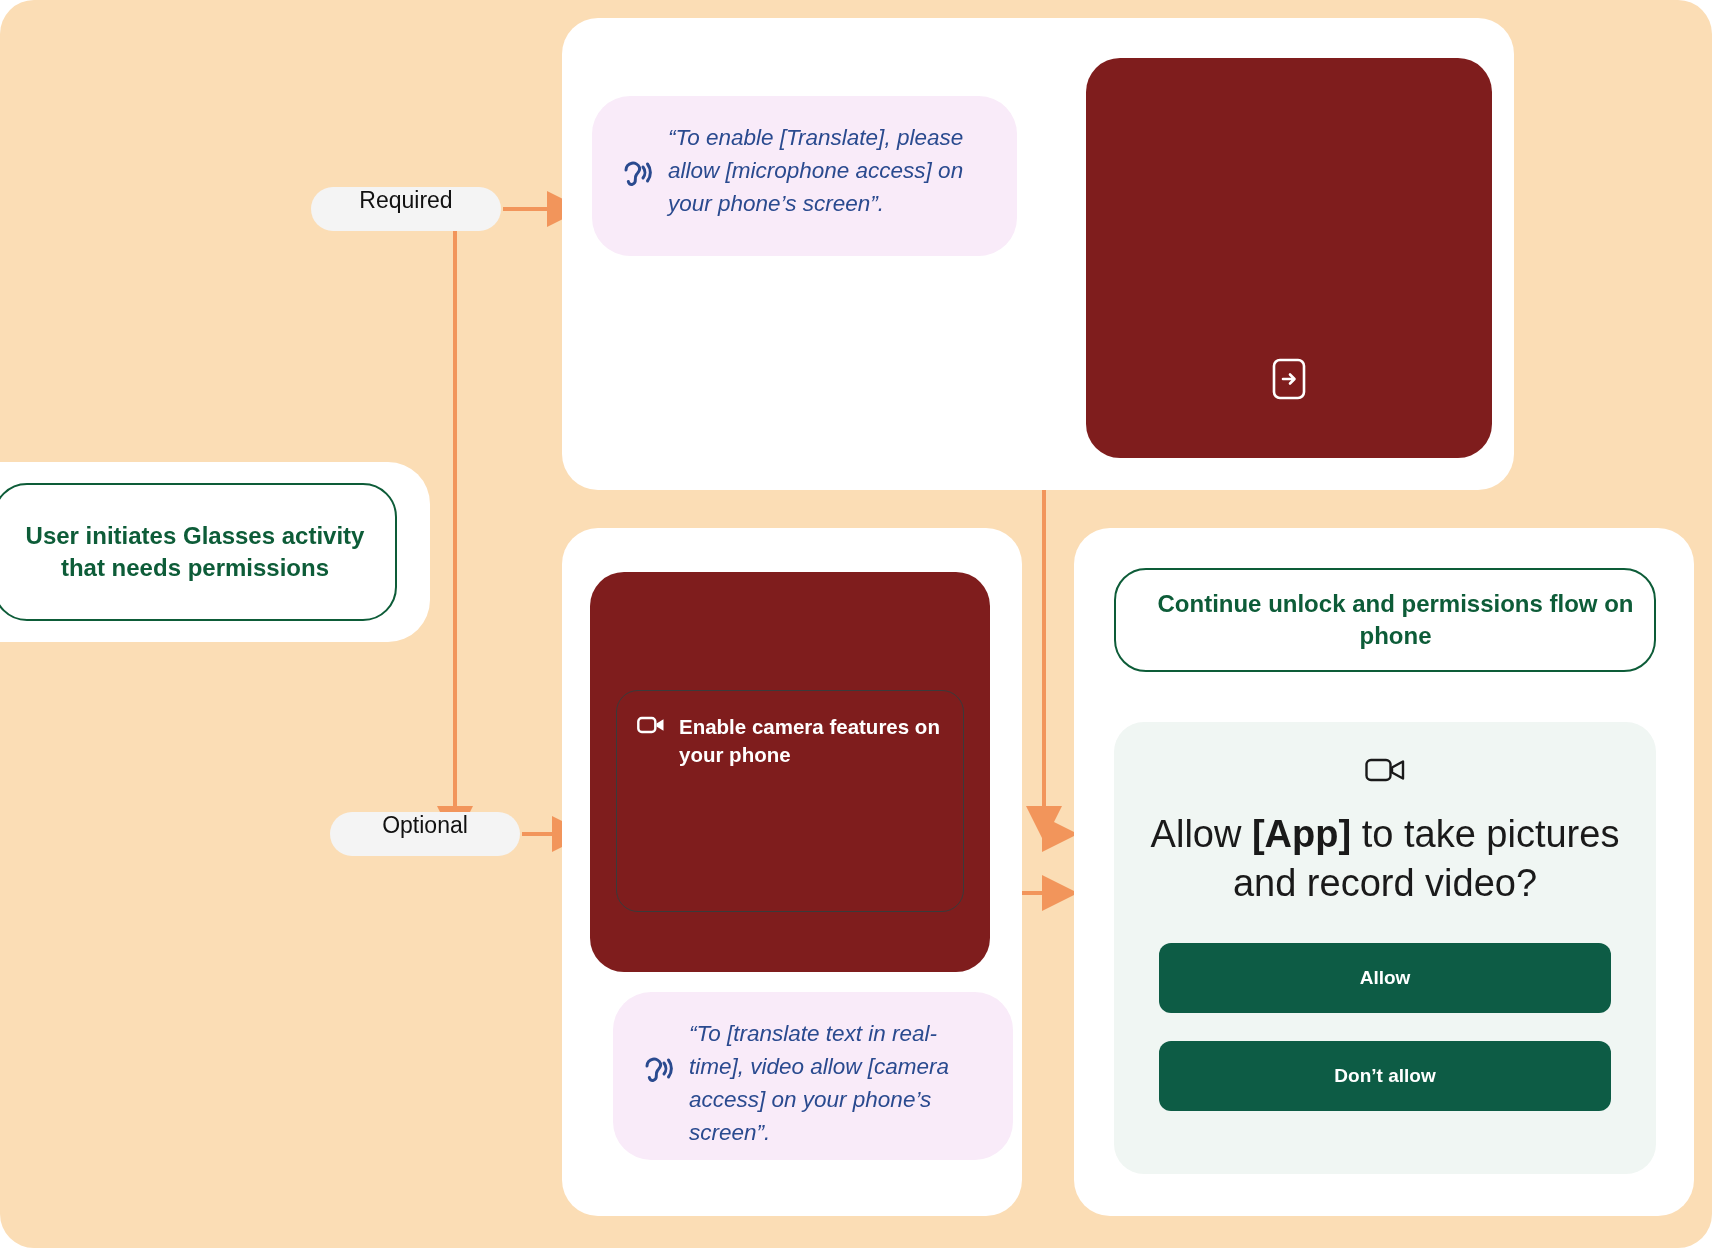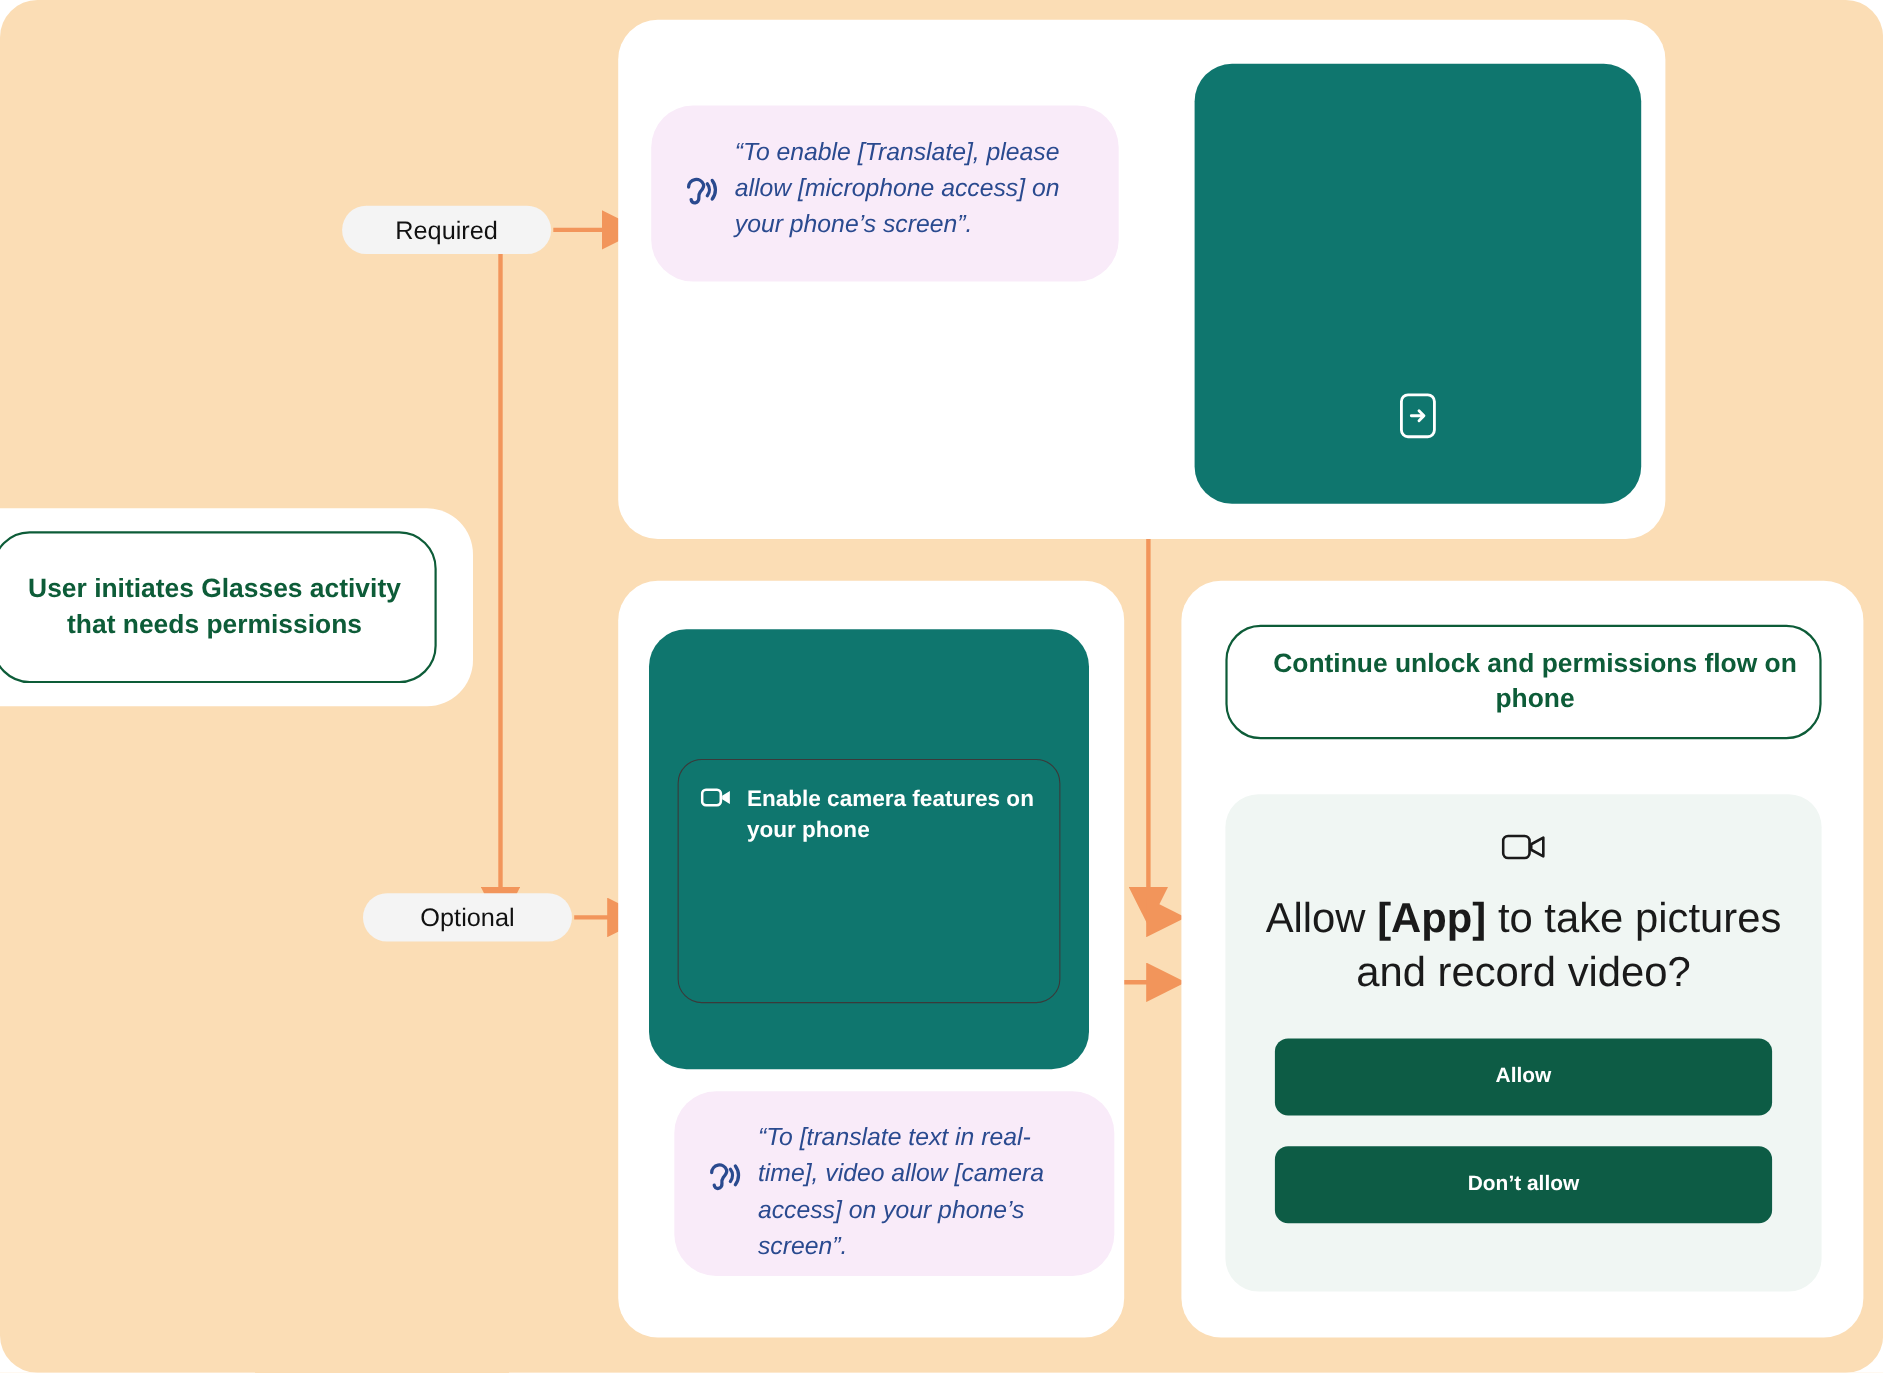--- a/index.html
+++ b/index.html
@@ -62,21 +62,20 @@
     text-align: center;
     padding: 0 18px;
   }
 
   
   .pill {
     position: absolute;
     background: #f4f4f4;
     border-radius: 24px;
     display: flex;
-    align-items: center;
     justify-content: center;
     color: #111111;
     font-size: 23px;
     padding: 0 26px;
     height: 44px;
     box-sizing: border-box;
   }
   #pill-required { left: 311px; top: 187px; min-width: 190px; }
   #pill-optional { left: 330px; top: 812px; min-width: 190px; }
 
@@ -112,21 +111,21 @@
     font-style: italic;
     font-size: 22.5px;
     line-height: 1.46;
   }
   #bubble-mic { left: 592px; top: 68px; width: 425px; height: 160px; margin-top: 28px; }
   #bubble-cam { left: 613px; top: 992px; width: 400px; height: 168px; }
 
   
   .glasses {
     position: absolute;
-    background: #0f766e;
+    background: #7f1d1d;
     border-radius: 34px;
   }
   #glasses-lock { left: 1086px; top: 58px; width: 406px; height: 400px; }
   #lock-icon {
     position: absolute;
     left: 50%;
     transform: translateX(-50%);
     bottom: 54px;
   }
 

